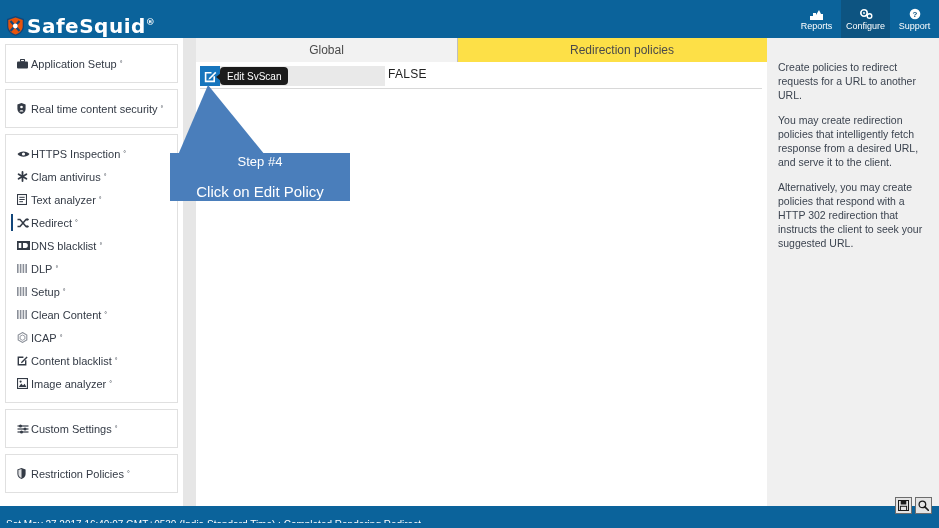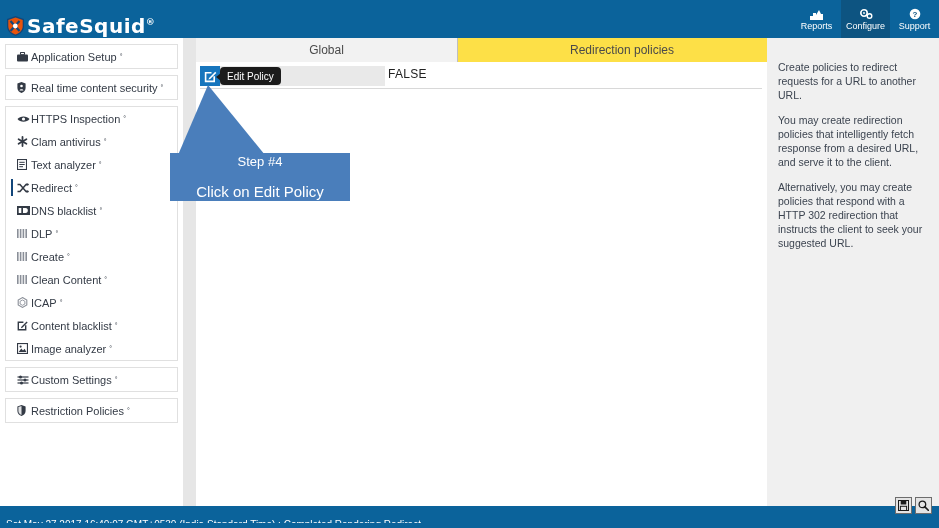--- a/index.html
+++ b/index.html
@@ -56,21 +56,21 @@
   .nav-item .nav-ico { height: 13px; display: flex; align-items: center; font-size: 11px; line-height: 1; }
   .nav-item .nav-lbl { font-size: 9px; line-height: 1; }
 
   
   .sidebar {
     position: absolute; left: 0; top: 38px; width: 183px; height: 468px;
     background: #ffffff; padding: 6px 5px 0 5px;
   }
   .side-group {
     background: #ffffff; border: 1px solid #e0e0e0; margin-bottom: 6px;
-    padding: 0 0;
+    padding: 7px 0;
   }
   .side-item {
     display: flex; align-items: center; height: 23px;
     padding: 0 6px 0 11px; cursor: pointer; position: relative;
     white-space: nowrap;
   }
   .side-item.active::before {
     content: ""; position: absolute; left: 5px; top: 3px;
     width: 2px; height: 17px; background: #12467a;
   }
@@ -357,21 +357,21 @@
         <span class="side-ico">
           <svg width="11" height="9" viewBox="0 0 11 9">
               <g fill="#8a8f98">
                 <rect x="0" y="0" width="1.6" height="9"></rect>
                 <rect x="2.8" y="0" width="1.6" height="9"></rect>
                 <rect x="5.6" y="0" width="1.6" height="9"></rect>
                 <rect x="8.4" y="0" width="1.6" height="9"></rect>
               </g>
             </svg>
         </span>
-        <span class="side-lbl">Create</span>
+        <span class="side-lbl">Setup</span>
         <span class="side-dot">°</span>
       </div>
 
       <div class="side-item">
         <span class="side-ico">
           <svg width="11" height="9" viewBox="0 0 11 9">
               <g fill="#8a8f98">
                 <rect x="0" y="0" width="1.6" height="9"></rect>
                 <rect x="2.8" y="0" width="1.6" height="9"></rect>
                 <rect x="5.6" y="0" width="1.6" height="9"></rect>
@@ -464,21 +464,21 @@
 
     <div class="policy-row">
       <div class="row-field"></div>
       <div class="row-value">FALSE</div>
       <div class="row-edit-btn">
         <svg width="13" height="13" viewBox="0 0 13 13">
           <path d="M0.8 2 H7.5 V3.6 H2.4 V10.6 H9.4 V6.2 H11 V12.2 H0.8 Z" fill="#ffffff"></path>
           <path d="M5.1 7.9 L11.2 1.8 L12.3 2.9 L6.2 9 L4.4 9.5 Z" fill="#ffffff"></path>
         </svg>
       </div>
-      <div class="tooltip">Edit Policy</div>
+      <div class="tooltip">Edit SvScan</div>
       <div class="row-rule"></div>
     </div>
 
   </div>
 
   <svg class="callout-arrow" viewBox="0 0 180 120">
     <path d="M38 0 L95 70 L8 70 Z" fill="#4a7ebb"></path>
   </svg>
   <div class="callout-box">
     <div class="callout-line1">Step #4</div>

